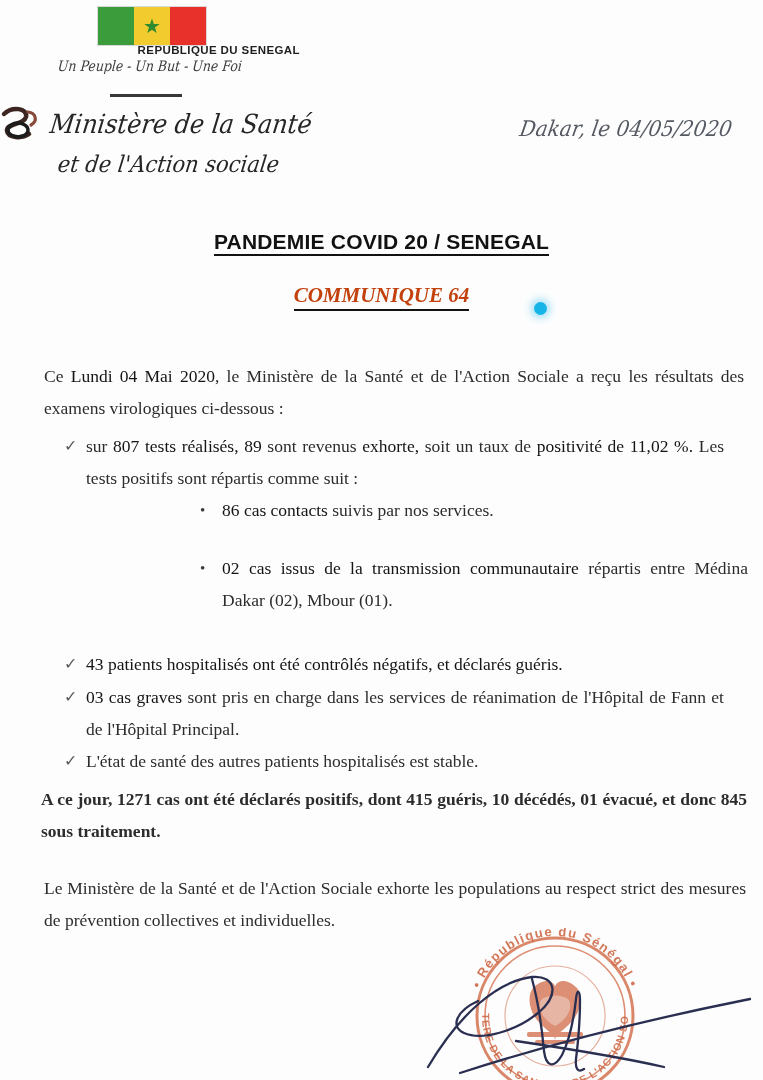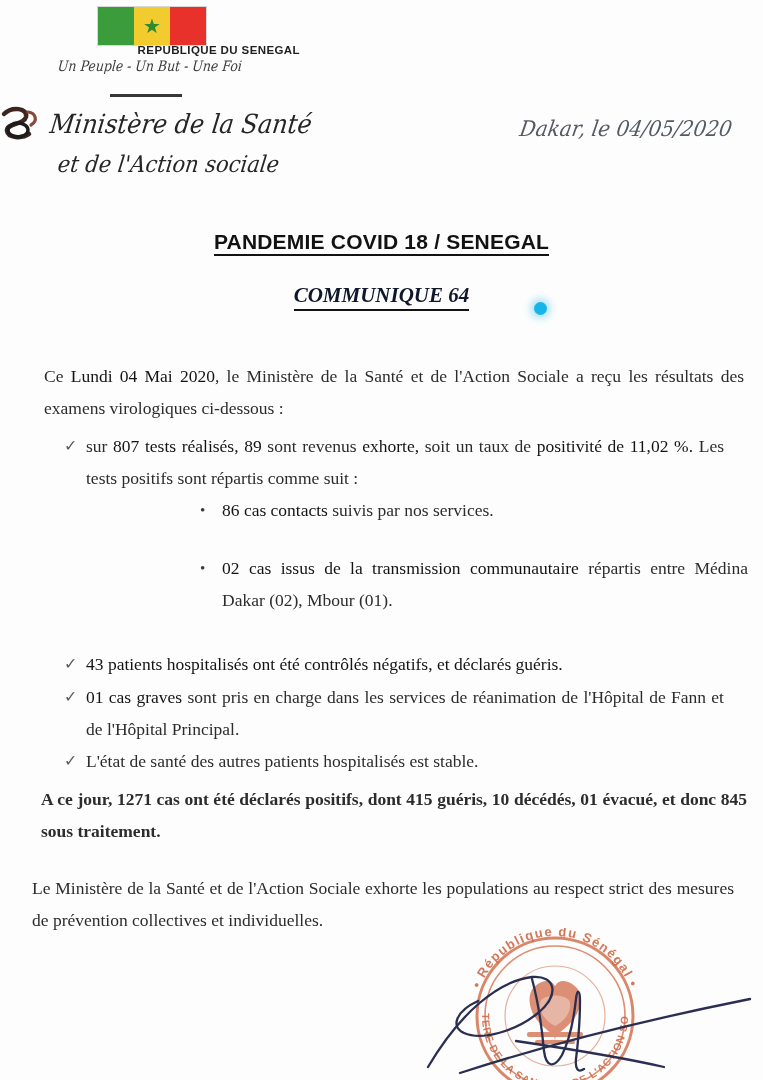--- a/index.html
+++ b/index.html
@@ -122,21 +122,21 @@
   }
   .title-sub {
     position: absolute;
     left: 0; top: 283px;
     width: 763px;
     text-align: center;
     font-family: "Liberation Serif", "DejaVu Serif", serif;
     font-weight: bold;
     font-style: italic;
     font-size: 21px;
-    color: #0f172a;
+    color: #c2410c;
   }
   .title-sub span {
     border-bottom: 2px solid #121212;
     padding-bottom: 2px;
   }
   .blue-dot {
     position: absolute;
     left: 534px; top: 302px;
     width: 13px; height: 13px;
     border-radius: 50%;
@@ -191,21 +191,21 @@
   .dot-body { flex: 1 1 auto; }
 
   .i-tests   { left: 64px; top: 430px; width: 660px; }
   .i-contacts{ left: 200px; top: 494px; width: 520px; }
   .i-commun  { left: 200px; top: 552px; width: 548px; }
   .i-h43     { left: 64px; top: 648px; width: 690px; }
   .i-h06     { left: 64px; top: 681px; width: 660px; }
   .i-stable  { left: 64px; top: 745px; width: 660px; }
 
   .p-summary { position: absolute; left: 41px; top: 783px; width: 706px; font-weight: bold; }
-  .p-closing { position: absolute; left: 32px; top: 872px; width: 702px; }
+  .p-closing { position: absolute; left: 44px; top: 872px; width: 702px; }
 
   
   .stamp-wrap {
     position: absolute;
     left: 455px; top: 928px;
     width: 200px; height: 152px;
   }
   .signature {
     position: absolute;
     left: 420px; top: 955px;
@@ -240,21 +240,21 @@
       <path d="M30 8 C38 9, 40 17, 33 21" fill="none" stroke="#8a4a3a" stroke-width="3.2" stroke-linecap="round"></path>
     </svg>
 
     <div class="ministry-line1">Ministère de la Santé</div>
     <div class="ministry-line2">et de l'Action sociale</div>
 
     <div class="date-line">Dakar, le 04/05/2020</div>
   </div>
 
   <div class="title-main">
-    <span>PANDEMIE COVID 18 / SENEGAL</span>
+    <span>PANDEMIE COVID 20 / SENEGAL</span>
   </div>
 
   <div class="title-sub">
     <span>COMMUNIQUE 64</span>
   </div>
 
   <div class="blue-dot"></div>
 
   <div class="body-text para p-intro"><span>Ce </span><b>Lundi 04 Mai 2020</b><span>, le Ministère de la Santé et de l'Action Sociale a reçu les résultats des examens virologiques ci-dessous :</span></div>
 
@@ -273,21 +273,21 @@
     <div class="dot-body para"><b>02 cas issus de la transmission communautaire</b><span> répartis entre Médina Dakar (02), Mbour (01).</span></div>
   </div>
 
   <div class="body-text check-item i-h43">
     <div class="check-mark">✓</div>
     <div class="check-body para noj b">43 patients hospitalisés ont été contrôlés négatifs, et déclarés guéris.</div>
   </div>
 
   <div class="body-text check-item i-h06">
     <div class="check-mark">✓</div>
-    <div class="check-body para"><b>01 cas graves</b><span> sont pris en charge dans les services de réanimation de l'Hôpital de Fann et de l'Hôpital Principal.</span></div>
+    <div class="check-body para"><b>03 cas graves</b><span> sont pris en charge dans les services de réanimation de l'Hôpital de Fann et de l'Hôpital Principal.</span></div>
   </div>
 
   <div class="body-text check-item i-stable">
     <div class="check-mark">✓</div>
     <div class="check-body para noj">L'état de santé des autres patients hospitalisés est stable.</div>
   </div>
 
   <div class="body-text para p-summary">A ce jour, 1271 cas ont été déclarés positifs, dont 415 guéris, 10 décédés, 01 évacué, et donc 845 sous traitement.</div>
 
   <div class="body-text para p-closing">Le Ministère de la Santé et de l'Action Sociale exhorte les populations au respect strict des mesures de prévention collectives et individuelles.</div>

